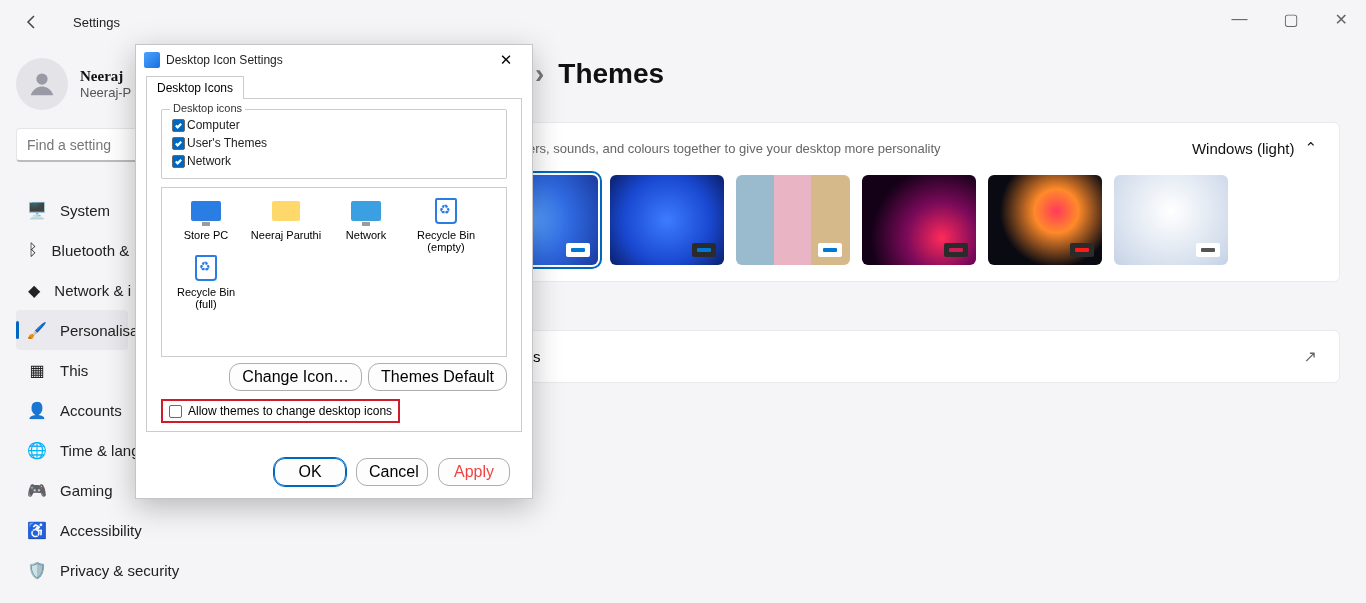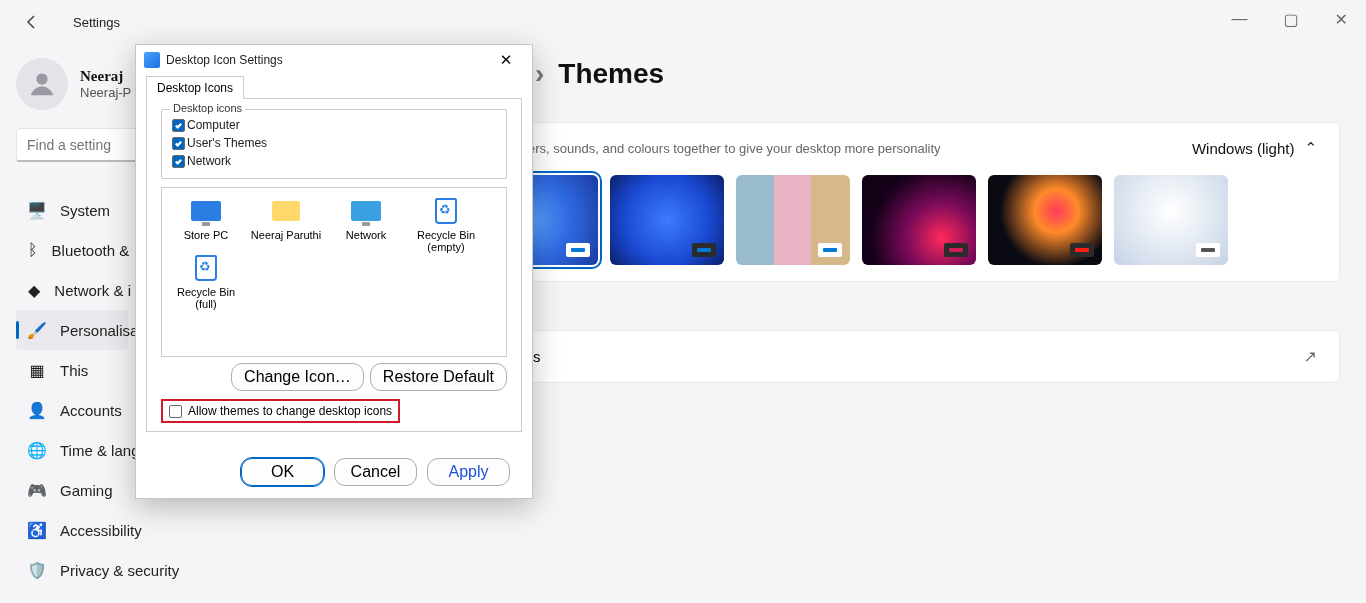--- a/index.html
+++ b/index.html
@@ -71,25 +71,25 @@
   .icon-grid { border: 1px solid #ccc; height: 170px; padding: 8px 4px; display: flex; flex-wrap: wrap; align-content: flex-start; }
   .icon-item { width: 80px; display: flex; flex-direction: column; align-items: center; gap: 3px; font-size: 11px; text-align: center; cursor: pointer; }
   .fake-icon { width: 36px; height: 30px; display: flex; align-items: center; justify-content: center; }
   .monitor { width: 30px; height: 20px; background: #2a7de2; border-radius: 2px; position: relative; }
   .monitor::after { content: ''; position: absolute; bottom: -5px; left: 11px; width: 8px; height: 4px; background: #9c9c9c; }
   .folder { width: 28px; height: 20px; background: #ffd86b; border-radius: 2px; }
   .recycle { width: 22px; height: 26px; border: 2px solid #2a7de2; border-radius: 2px 2px 4px 4px; background: #fff; position: relative; }
   .recycle::before { content: '♻'; position: absolute; left: 2px; top: 2px; font-size: 13px; color: #2a7de2; }
   .btn-row { display: flex; justify-content: flex-end; gap: 6px; margin-top: 6px; }
   .win-btn { border: 1px solid #adadb2; background: #fdfdfe; font-size: 16px; padding: 4px 12px; cursor: pointer; border-radius: 11px; }
-  .win-btn.disabled { color: #1d4ed8; cursor: default; }
+  .win-btn.disabled { color: #ef4444; cursor: default; }
   .allow-row { border: 2.5px solid #d11a2a; padding: 3px 6px; display: inline-flex; align-items: center; gap: 6px; font-size: 12px; margin-top: 8px; }
   .allow-row .chk-box { background: #fff; }
   .dialog-buttons { position: absolute; bottom: 12px; right: 22px; display: flex; gap: 10px; }
-  .dialog-buttons .win-btn { width: 83px; }
+  .dialog-buttons .win-btn { width: 72px; }
   .win-btn.default { border: 1px solid #0067c0; outline: 1px solid #0067c0; }
 </style>
 </head>
 <body>
 
 <div class="topbar">
   <div class="back-arrow">
     <svg width="16" height="16" viewBox="0 0 16 16">
         <path d="M10 2 L4 8 L10 14" stroke="#444" stroke-width="1.5" fill="none"></path>
       </svg>
@@ -279,21 +279,21 @@
           </div>
           <div class="icon-item">
             <div class="fake-icon">
               <div class="recycle"></div>
             </div>
             <span>Recycle Bin (full)</span>
           </div>
         </div>
       <div class="btn-row">
         <button class="win-btn">Change Icon…</button>
-        <button class="win-btn">Restore Default</button>
+        <button class="win-btn">Themes Default</button>
       </div>
       <div class="allow-row">
         <span class="chk-box empty"></span>
         <span>Allow themes to change desktop icons</span>
       </div>
     </div>
   </div>
   <div class="dialog-buttons">
     <button class="win-btn default">OK</button>
     <button class="win-btn">Cancel</button>

